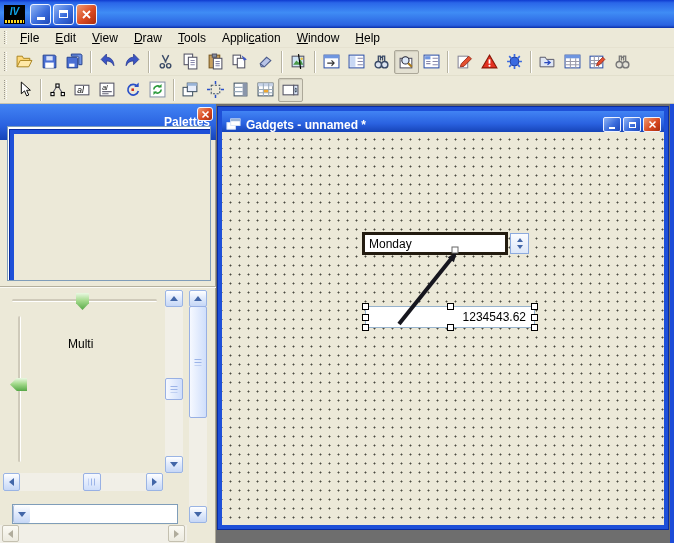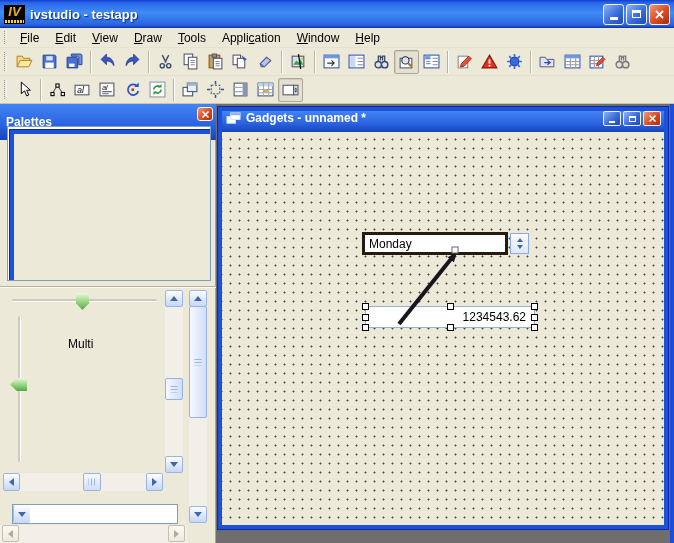--- a/index.html
+++ b/index.html
@@ -6,21 +6,21 @@
   html,body { width:674px; height:543px; overflow:hidden; }
   body { font-family:"Liberation Sans", sans-serif; font-size:12px; color:#000; }
   #app { position:relative; width:674px; height:543px; background:#ece9d8; }
 
   
   .titlebar { position:absolute; left:0; top:0; width:674px; height:28px;
     background:linear-gradient(180deg,#0f3bd0 0%,#2a66e8 10%,#3f8cf5 45%,#2a62e0 90%,#0b2fa8 100%);
     display:flex; align-items:center; padding:0 4px; }
   .app-icon { width:21px; height:19px; background:#000; position:relative; margin-right:5px;
     display:flex; align-items:flex-start; justify-content:center; }
-  .app-icon span { color:#eab308; font-weight:bold; font-style:italic; font-size:13px; line-height:13px; }
+  .app-icon span { color:#0ea5e9; font-weight:bold; font-style:italic; font-size:10px; line-height:13px; }
   .app-icon i { position:absolute; left:1px; right:1px; bottom:1px; height:3px;
     background:repeating-linear-gradient(90deg,#ffd920 0 2px,#000 2px 3px); }
   .titlebar .title { color:#fff; font-weight:bold; font-size:13px; text-shadow:1px 1px 1px #0a2a88; flex:1; }
   .winbtns { display:flex; gap:2px; }
   .winbtn { width:21px; height:21px; border:1px solid #eef2ff; border-radius:3px;
     display:flex; align-items:center; justify-content:center;
     background:linear-gradient(135deg,#8fb4f4 0%,#3a6cdc 55%,#1e48b8 100%); }
   .winbtn.close { background:linear-gradient(135deg,#f09a70 0%,#da4a22 55%,#a82c0e 100%); }
   .glyph-min { width:8px; height:3px; background:#fff; margin-top:9px; }
   .glyph-max { width:9px; height:8px; border:1px solid #fff; border-top:3px solid #fff; }
@@ -44,21 +44,21 @@
   .tbtn svg { display:block; }
 
   
   .workspace { position:absolute; left:0; top:104px; width:674px; height:439px; }
 
   
   .palette { position:absolute; left:0; top:0; width:216px; height:439px;
     background:#ece9d8; border-right:1px solid #a8a494; }
   .pal-title { position:absolute; left:0; top:0; width:216px; height:36px;
     background:linear-gradient(180deg,#4284f4 0%,#2a62e0 60%,#1644b8 100%);
-    color:#fff; font-weight:bold; display:flex; align-items:center; padding:0 6px; }
+    color:#fff; font-weight:bold; display:flex; align-items:center; padding:0 6px;justify-content:flex-end; }
   .pal-close { position:absolute; right:3px; top:3px; width:16px; height:14px;
     border:1px solid #f4f6ff; border-radius:3px;
     background:linear-gradient(135deg,#f09a70 0%,#da4a22 55%,#a82c0e 100%);
     display:flex; align-items:center; justify-content:center; }
 
   .treebox { position:absolute; left:7px; top:22px; width:204px; height:155px;
     background:#fff; border:1px solid #7f9db9; overflow:hidden; padding-top:4px; }
   .trow { height:16px; display:flex; align-items:center; white-space:nowrap; }
   .trow .expander { width:9px; height:9px; border:1px solid #848484; background:#fff;
     margin:0 7px 0 6px; position:relative; flex:none; }
@@ -120,21 +120,21 @@
     background:linear-gradient(180deg,#ffffff,#e2ebfc 45%,#c6d7f6);
     display:flex; align-items:center; justify-content:center; }
 
   
   .mdi { position:absolute; left:216px; top:0; width:458px; height:439px; background:#6e6e6e; }
   .frame-right { position:absolute; left:670px; top:0; width:4px; height:439px; background:#1c4cd8; }
   .child { position:absolute; left:2px; top:3px; width:450px; height:422px;
     border:4px solid #1e50d8; box-shadow:0 0 0 1px #0a2ca0; background:#ece9d8; }
   .child-title { height:21px;
     background:linear-gradient(180deg,#4284f4 0%,#2a62e0 60%,#1644b8 100%);
-    color:#fff; font-weight:bold; display:flex; align-items:flex-start; padding:0 3px; }
+    color:#fff; font-weight:bold; display:flex; align-items:flex-end; padding:0 3px; }
   .child-title .ct-icon { width:17px; height:15px; margin-right:4px; }
   .child-title .t { flex:1; }
   .cwbtn { width:18px; height:15px; border:1px solid #eef2ff; border-radius:2px; margin-left:2px;
     display:flex; align-items:center; justify-content:center;
     background:linear-gradient(135deg,#8fb4f4 0%,#3a6cdc 55%,#1e48b8 100%); }
   .cwbtn.close { background:linear-gradient(135deg,#f09a70 0%,#da4a22 55%,#a82c0e 100%); }
   .glyph-min-s { width:6px; height:2px; background:#fff; margin-top:7px; }
   .glyph-max-s { width:7px; height:6px; border:1px solid #fff; border-top:2px solid #fff; }
 
   .canvas { position:relative; width:442px; height:393px; background:#ece9d8;
@@ -158,21 +158,20 @@
 </head>
 <body>
 
 <div id="app">
 
   <div class="titlebar">
     <div class="app-icon">
         <span>IV</span>
         <i></i>
       </div>
-    <div class="title">ivstudio - testapp</div>
     <div class="winbtns">
       <div class="winbtn">
           <div class="glyph-min"></div>
         </div>
       <div class="winbtn">
           <div class="glyph-max"></div>
         </div>
       <div class="winbtn close">
         <svg width="11" height="11">
             <path d="M2 2l7 7M9 2L2 9" stroke="#fff" stroke-width="1.8"></path>

